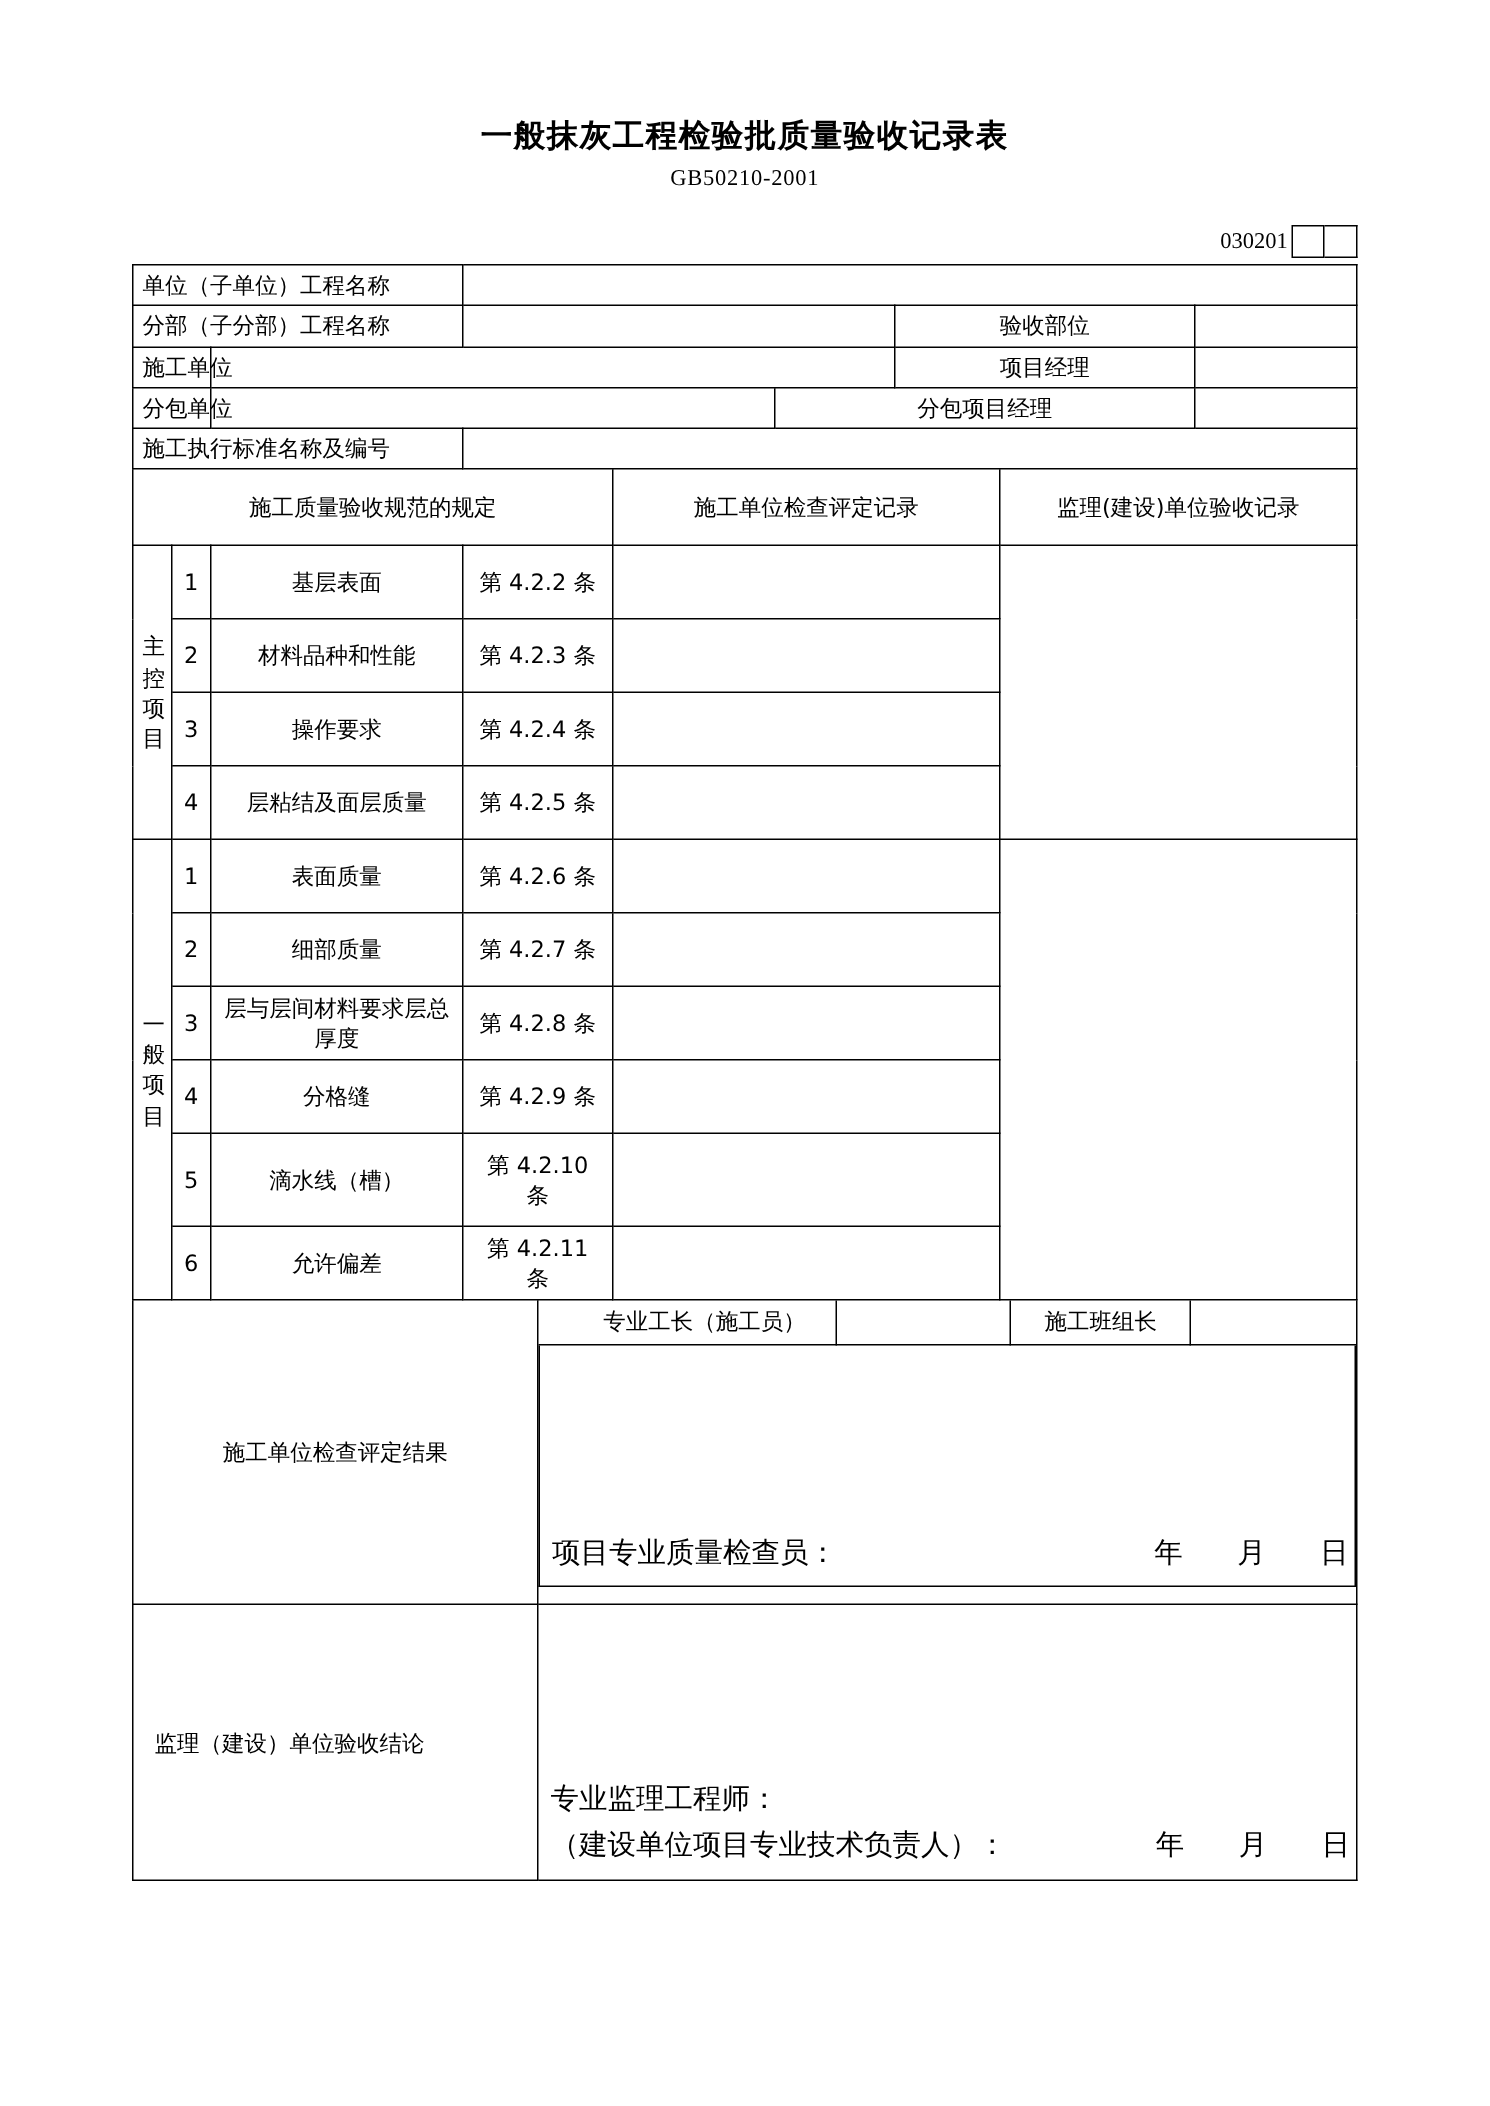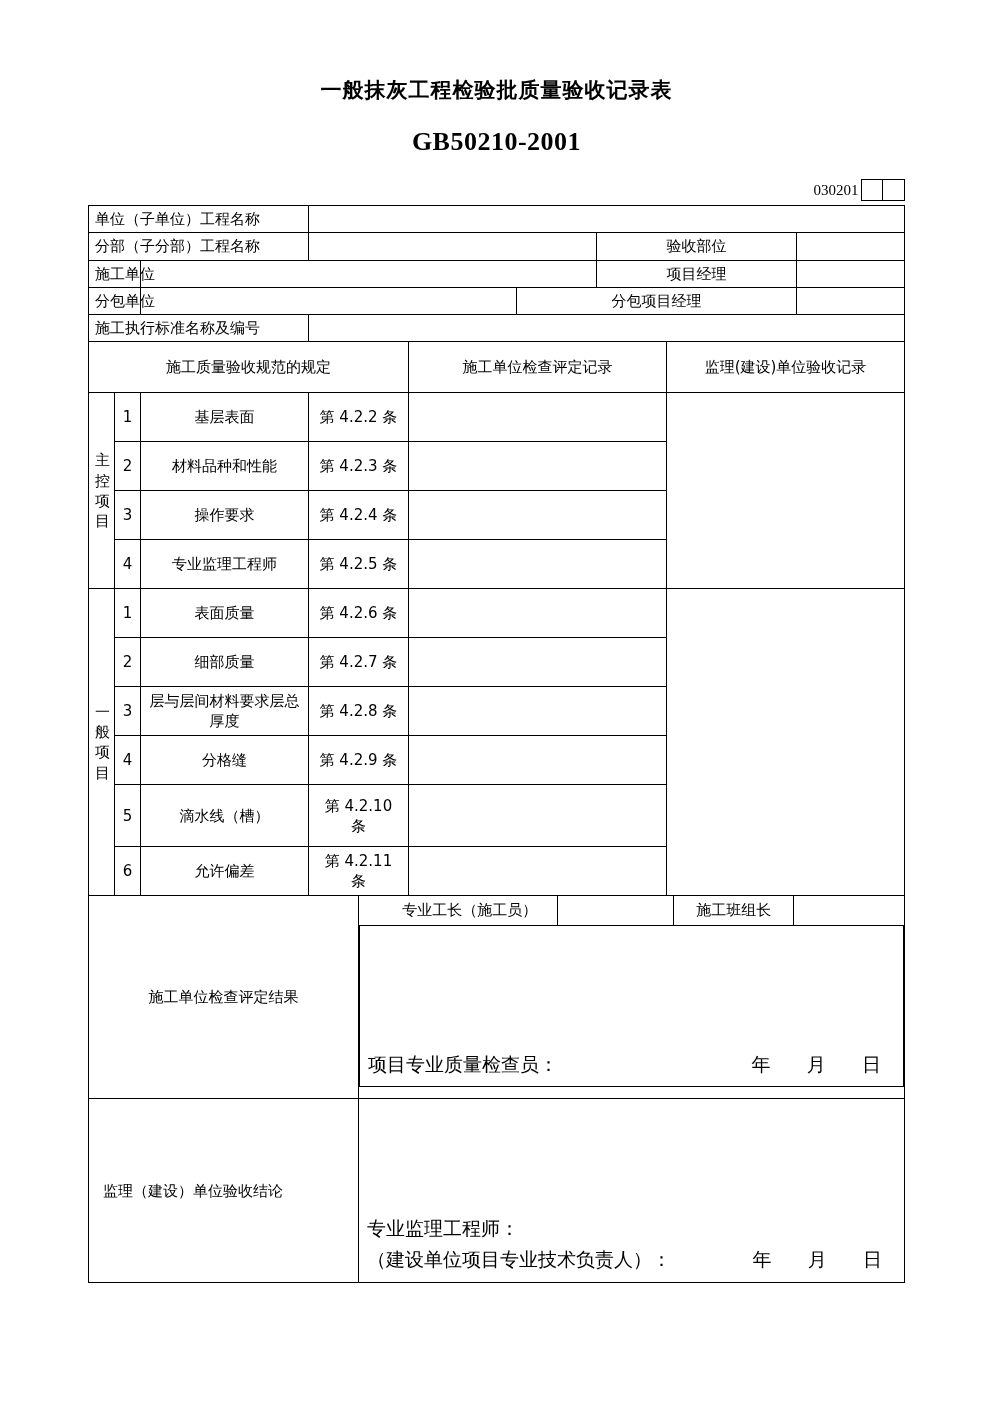--- a/index.html
+++ b/index.html
@@ -26,23 +26,23 @@
   }
   .doc-title {
     font-family: "DejaVu Sans", sans-serif;
     font-weight: bold;
     font-size: 21px;
     letter-spacing: 1px;
     line-height: 1.2;
   }
   .doc-code {
     font-family: "Liberation Serif", serif;
-    font-weight: bold;
-    font-size: 26px;
-    margin-top: 24px;
+    font-weight: normal;
+    font-size: 15px;
+    margin-top: 8px;
     letter-spacing: 0.5px;
   }
   .code-row {
     width: 816px;
     margin: 22px auto 2px auto;
     display: flex;
     justify-content: flex-end;
     align-items: flex-start;
     height: 24px;
   }
@@ -128,21 +128,21 @@
     text-align: center;
   }
   .date-flex {
     display: flex;
     justify-content: space-between;
     align-items: flex-end;
   }
   .date-span {
     letter-spacing: 0px;
     white-space: pre;
-    padding-right: 22px;
+    padding-right: 4px;
   }
   .sig2 {
     line-height: 1.6;
   }
 </style>
 </head>
 <body>
 
 <div class="page">
 
@@ -229,21 +229,21 @@
       <td colspan="3" class="blank"></td>
     </tr>
     <tr class="rowh">
       <td class="numcell">3</td>
       <td class="itemcell">操作要求</td>
       <td colspan="2" class="clausecell">第 4.2.4 条</td>
       <td colspan="3" class="blank"></td>
     </tr>
     <tr class="rowh">
       <td class="numcell">4</td>
-      <td class="itemcell">专业监理工程师</td>
+      <td class="itemcell">层粘结及面层质量</td>
       <td colspan="2" class="clausecell">第 4.2.5 条</td>
       <td colspan="3" class="blank"></td>
     </tr>
 
     <tr class="rowh">
       <td rowspan="6" class="vgroup">
         <span>一</span>
         <span>般</span>
         <span>项</span>
         <span>目</span>

